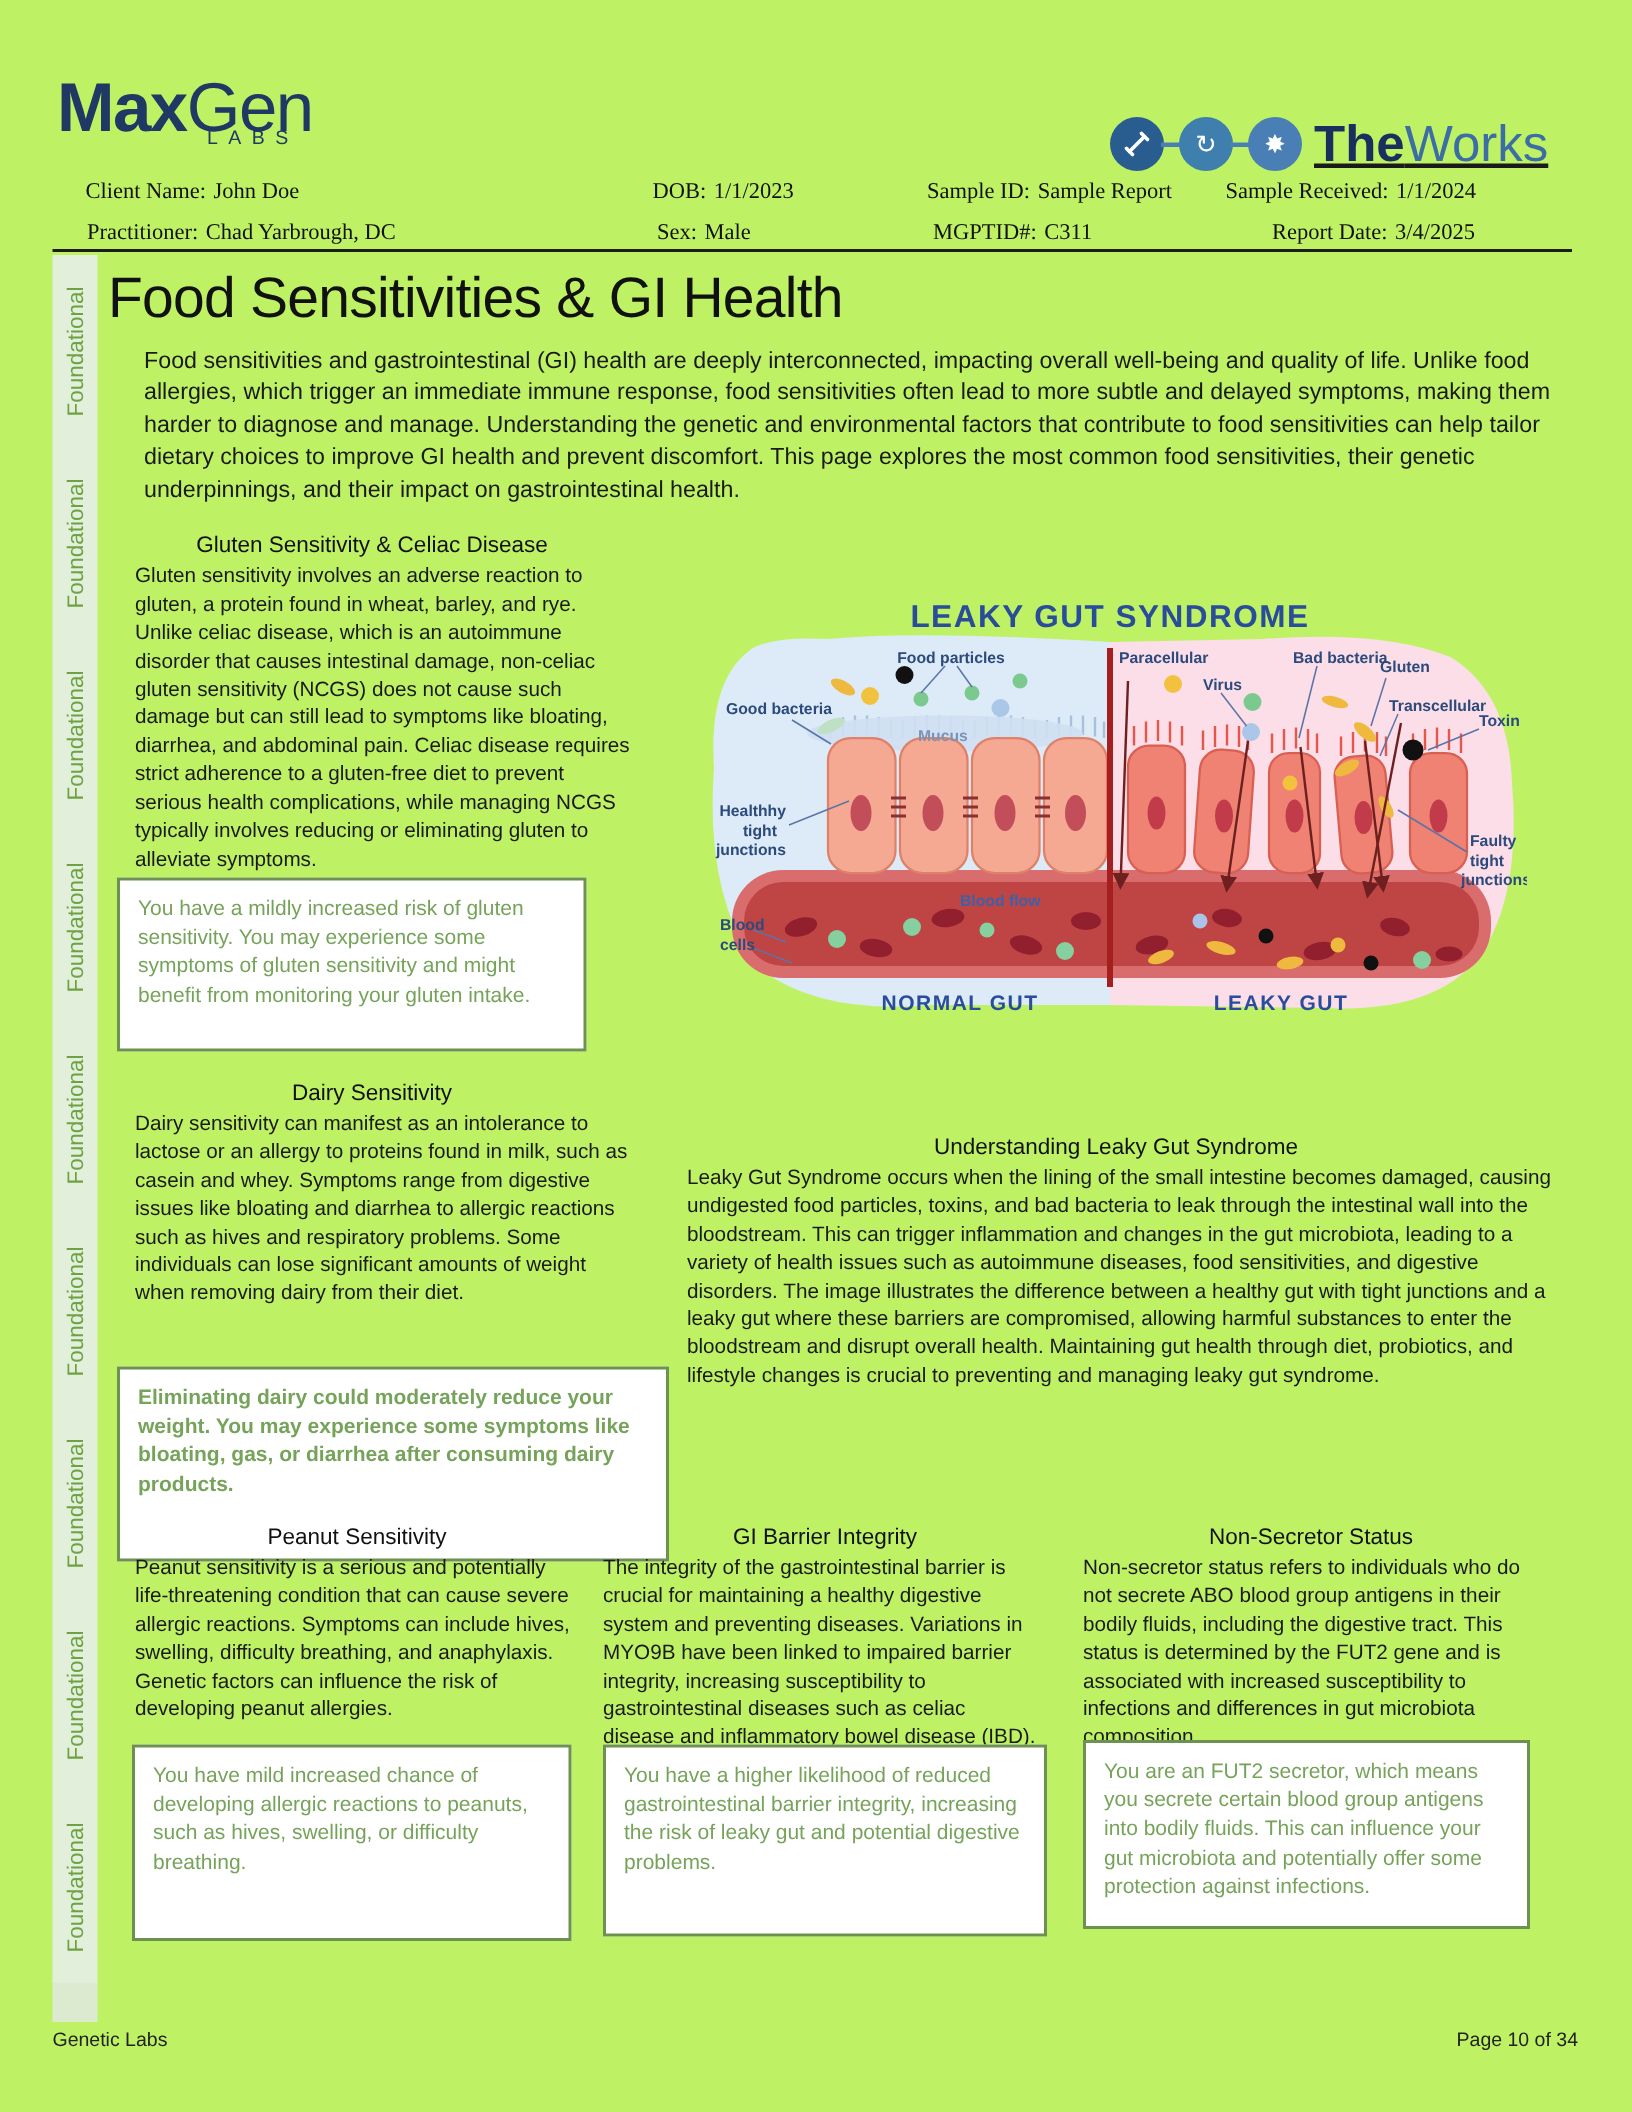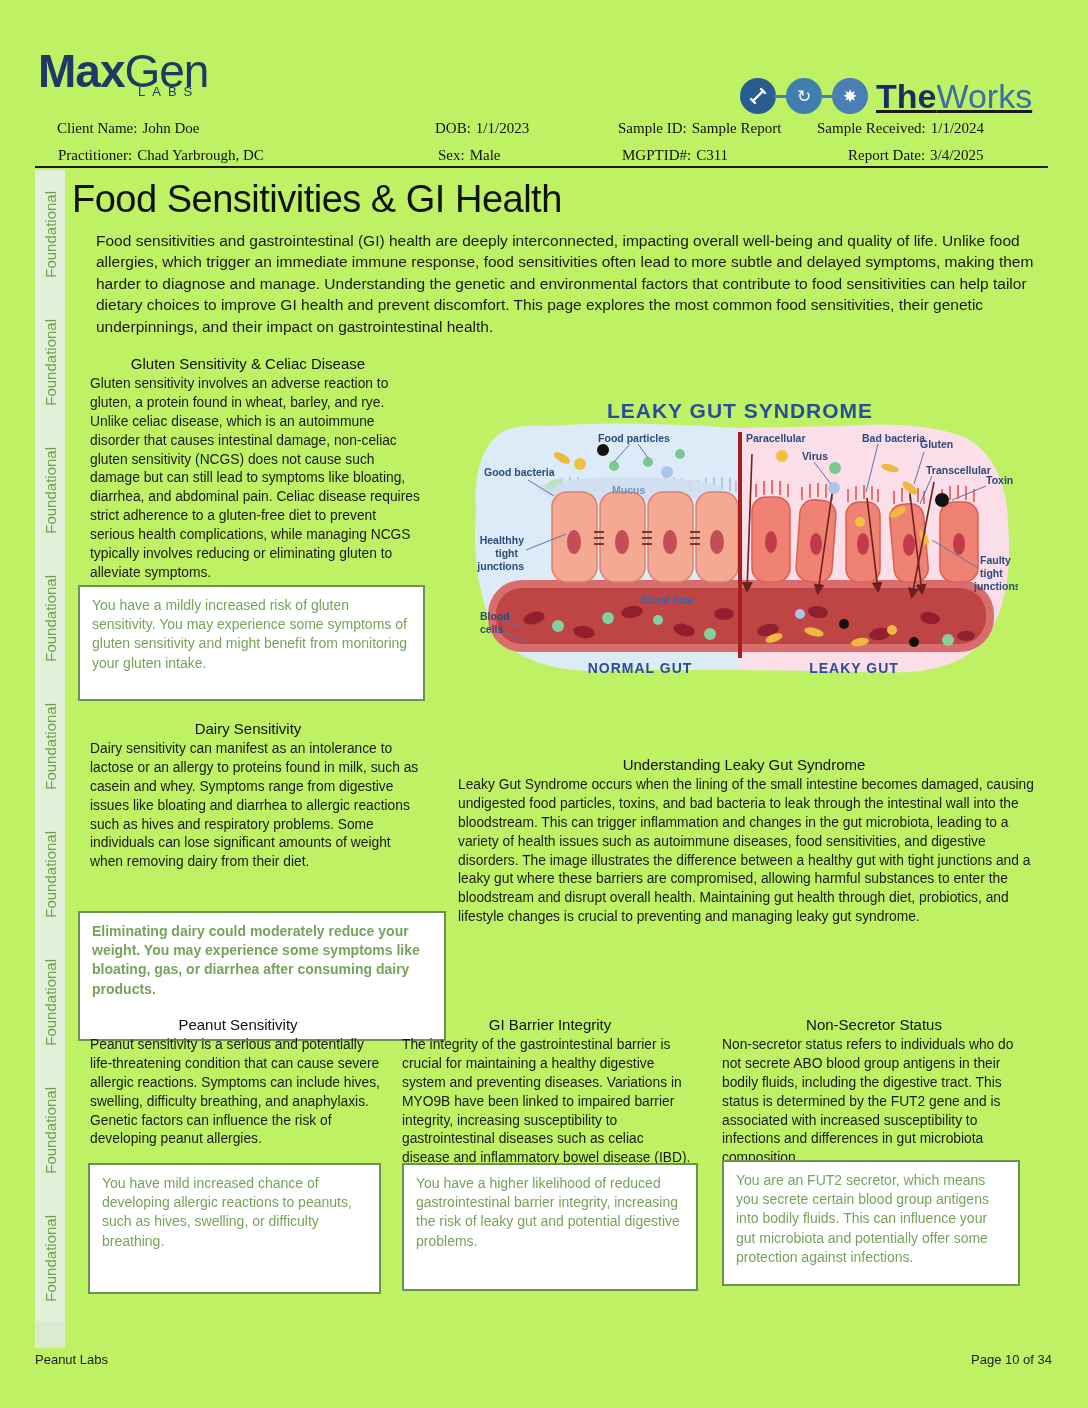--- a/index.html
+++ b/index.html
@@ -122,21 +122,21 @@
     <span>Foundational</span>
     <span>Foundational</span>
   </div>
   <div class="side-cap"></div>
 
   <div class="page-title">Food Sensitivities &amp; GI Health</div>
   <div class="intro">Food sensitivities and gastrointestinal (GI) health are deeply interconnected, impacting overall well-being and quality of life. Unlike food allergies, which trigger an immediate immune response, food sensitivities often lead to more subtle and delayed symptoms, making them harder to diagnose and manage. Understanding the genetic and environmental factors that contribute to food sensitivities can help tailor dietary choices to improve GI health and prevent discomfort. This page explores the most common food sensitivities, their genetic underpinnings, and their impact on gastrointestinal health.</div>
 
   <div class="sec-head" style="left:78px; top:355px; width:340px;">Gluten Sensitivity &amp; Celiac Disease</div>
   <div class="sec-body" style="left:90px; top:375px; width:330px;">Gluten sensitivity involves an adverse reaction to gluten, a protein found in wheat, barley, and rye. Unlike celiac disease, which is an autoimmune disorder that causes intestinal damage, non-celiac gluten sensitivity (NCGS) does not cause such damage but can still lead to symptoms like bloating, diarrhea, and abdominal pain. Celiac disease requires strict adherence to a gluten-free diet to prevent serious health complications, while managing NCGS typically involves reducing or eliminating gluten to alleviate symptoms.</div>
-  <div class="result-box" style="left:78px; top:585px; width:347px; height:116px;">You have a mildly increased risk of gluten sensitivity. You may experience some symptoms of gluten sensitivity and might benefit from monitoring your gluten intake.</div>
+  <div class="result-box" style="left:78px; top:585px; width:313px; height:116px;">You have a mildly increased risk of gluten sensitivity. You may experience some symptoms of gluten sensitivity and might benefit from monitoring your gluten intake.</div>
 
   <div class="sec-head" style="left:78px; top:720px; width:340px;">Dairy Sensitivity</div>
   <div class="sec-body" style="left:90px; top:740px; width:335px;">Dairy sensitivity can manifest as an intolerance to lactose or an allergy to proteins found in milk, such as casein and whey. Symptoms range from digestive issues like bloating and diarrhea to allergic reactions such as hives and respiratory problems.  Some individuals can lose significant amounts of weight when removing dairy from their diet.</div>
   <div class="result-box" style="left:78px; top:911px; width:368px; height:130px;font-weight:bold;">Eliminating dairy could moderately reduce your weight. You may experience some symptoms like bloating, gas, or diarrhea after consuming dairy products.</div>
 
   <svg class="illu" viewBox="0 0 556 292">
     <defs>
       <marker id="arr" markerWidth="7" markerHeight="7" refX="5" refY="3.5" orient="auto">
         <path d="M0,0 L7,3.5 L0,7 Z" fill="#6e1f1f"></path>
       </marker>
@@ -314,16 +314,16 @@
   <div class="result-box" style="left:88px; top:1163px; width:293px; height:131px;">You have mild increased chance of developing allergic reactions to peanuts, such as hives, swelling, or difficulty breathing.</div>
 
   <div class="sec-head" style="left:400px; top:1016px; width:300px;">GI Barrier Integrity</div>
   <div class="sec-body" style="left:402px; top:1036px; width:290px;">The integrity of the gastrointestinal barrier is crucial for maintaining a healthy digestive system and preventing diseases. Variations in MYO9B have been linked to impaired barrier integrity, increasing susceptibility to gastrointestinal diseases such as celiac disease and inflammatory bowel disease (IBD).</div>
   <div class="result-box" style="left:402px; top:1163px; width:296px; height:128px;">You have a higher likelihood of reduced gastrointestinal barrier integrity, increasing the risk of leaky gut and potential digestive problems.</div>
 
   <div class="sec-head" style="left:718px; top:1016px; width:312px;">Non-Secretor Status</div>
   <div class="sec-body" style="left:722px; top:1036px; width:300px;">Non-secretor status refers to individuals who do not secrete ABO blood group antigens in their bodily fluids, including the digestive tract. This status is determined by the FUT2 gene and is associated with increased susceptibility to infections and differences in gut microbiota composition.</div>
   <div class="result-box" style="left:722px; top:1160px; width:298px; height:126px;">You are an FUT2 secretor, which means you secrete certain blood group antigens into bodily fluids. This can influence your gut microbiota and potentially offer some protection against infections.</div>
 
-  <div class="footer-left">Peanut Labs</div>
+  <div class="footer-left">Genetic Labs</div>
   <div class="footer-right">Page 10 of 34</div>
 
 </div>
 
 </body></html>

